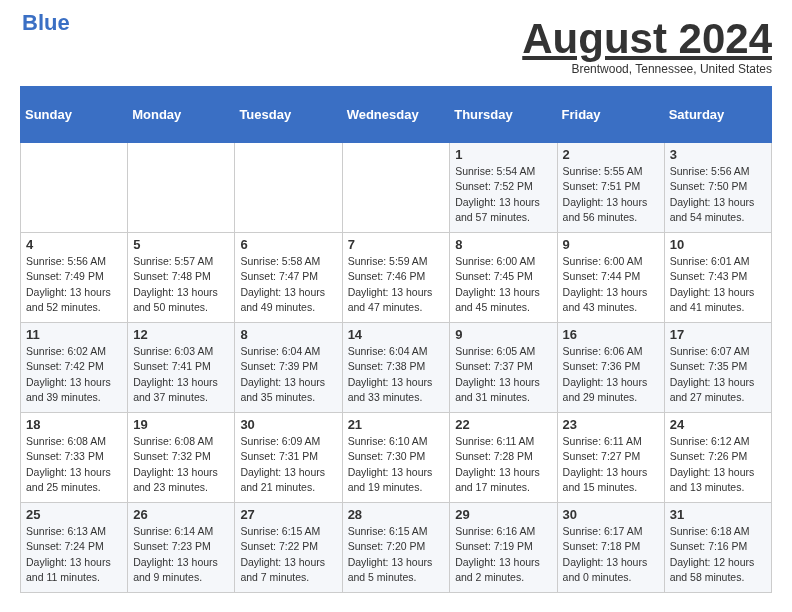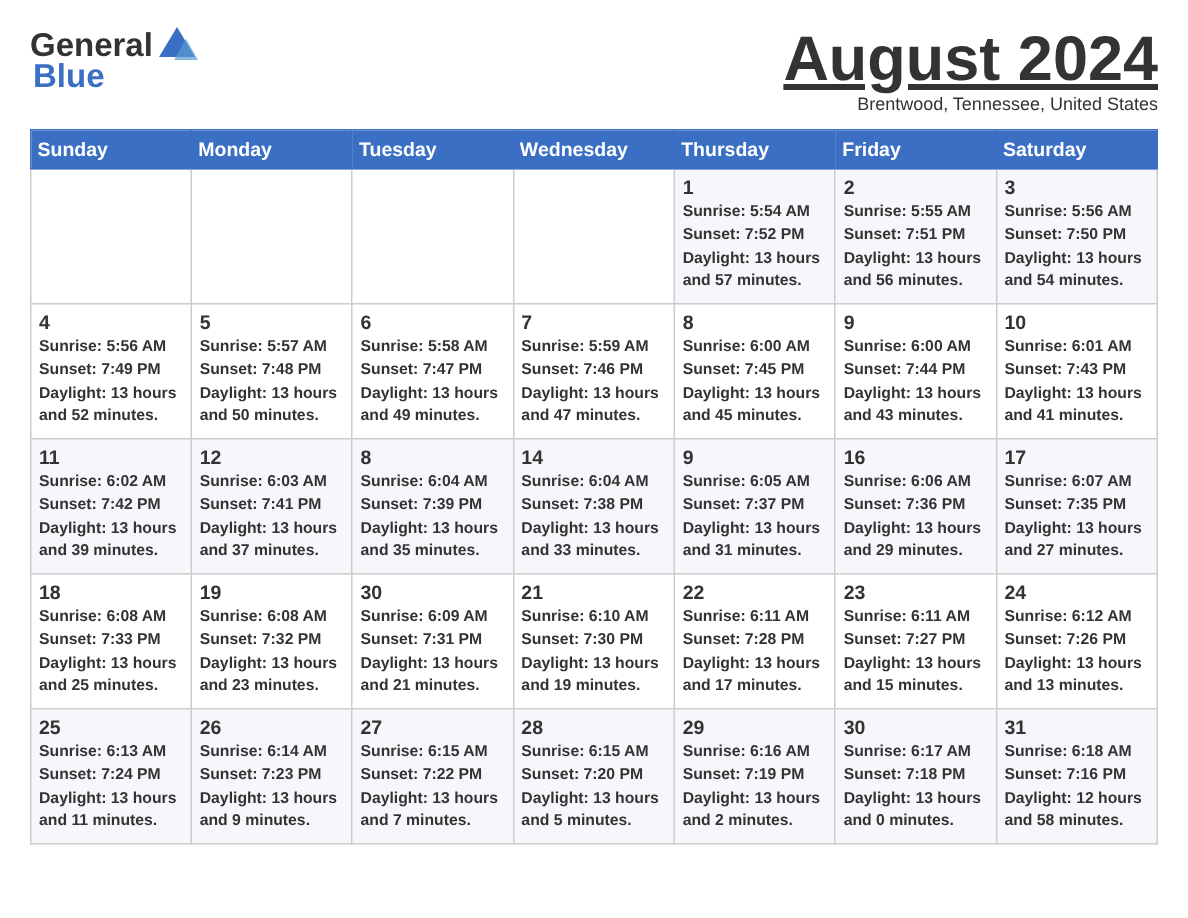--- a/index.html
+++ b/index.html
@@ -50,21 +50,21 @@
       color: #333;
     }
     table {
       width: 100%;
       border-collapse: collapse;
       font-size: 10.5px;
     }
     thead tr th {
       background-color: #3a6fc4;
       color: #fff;
-      padding: 5px 4px;
+      padding: 20px 4px;
       text-align: left;
       font-size: 13px;
       font-weight: bold;
       border: 1px solid #3a6fc4;
     }
     tbody tr td {
       border: 1px solid #ccc;
       padding: 4px 5px;
       vertical-align: top;
       width: 108px;
@@ -80,38 +80,30 @@
     .day-num {
       font-size: 13px;
       font-weight: bold;
       color: #333;
       display: block;
       margin-bottom: 2px;
     }
     .day-detail {
       color: #333;
       line-height: 1.45;
-      font-weight: bold;
     }
     td.empty {
       background: #fff !important;
     }
   </style>
 </head>
 <body>
 
 <div class="header">
   <div class="logo">
-    <div class="logo-text">
-      <span class="logo-general">General</span>
-      <svg class="logo-icon" viewBox="0 0 28 28">
-        <polygon points="14,2 26,22 2,22" fill="#3a6fc4"></polygon>
-        <polygon points="20,10 28,24 12,24" fill="#5a9ad4" opacity="0.7"></polygon>
-      </svg>
-    </div>
     <span class="logo-blue" style="font-size:22px;font-weight:bold;color:#3a6fc4;margin-top:-6px;margin-left:2px;">Blue</span>
   </div>
   <div class="title-block">
     <div class="calendar-title">August 2024</div>
     <div class="calendar-subtitle">Brentwood, Tennessee, United States</div>
   </div>
 </div>
 
 <table>
   <thead>

